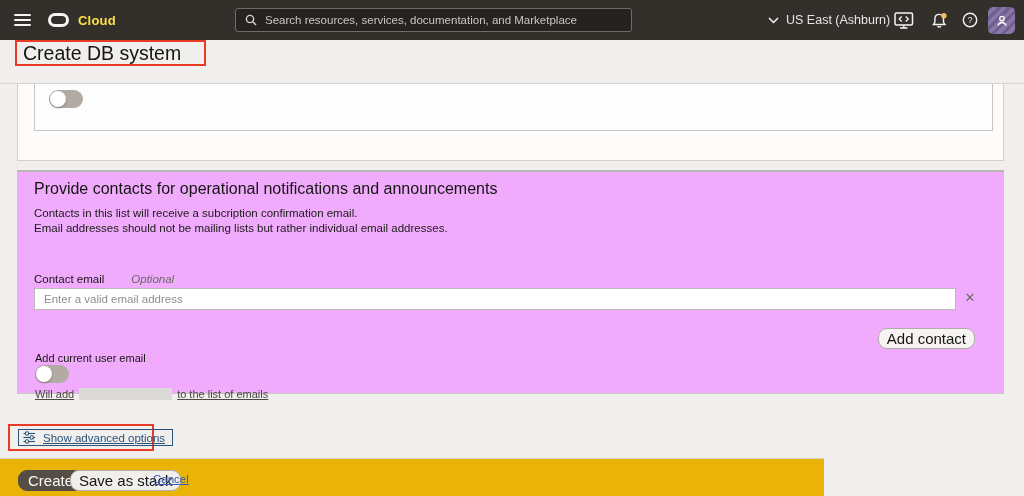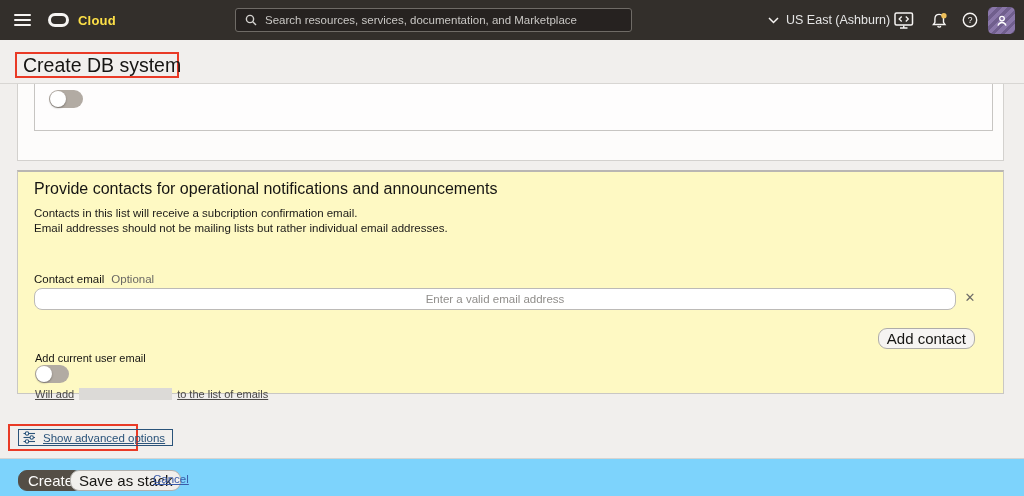--- a/index.html
+++ b/index.html
@@ -19,53 +19,53 @@
   .tb-chevron { position:absolute; left:768px; top:17px; }
   .region { position:absolute; left:786px; top:13px; font-size:12.5px; color:#e5e5e5; cursor:pointer; }
   .tb-icon { position:absolute; top:12px; cursor:pointer; }
   .avatar { position:absolute; left:988px; top:7px; width:27px; height:27px; border-radius:5px; cursor:pointer;
             background:#8a77a9;
             background-image:repeating-linear-gradient(135deg, rgba(45,32,70,.28) 0 3px, rgba(45,32,70,0) 3px 7px);
             display:flex; align-items:center; justify-content:center; }
 
   
   .title-bar { position:absolute; left:0; top:40px; width:1024px; height:44px; background:#f1efed; border-bottom:1px solid #d8d6d3; }
-  .red-box-title { position:absolute; left:15px; top:12px; width:164px; height:26px; border:2px solid #e93a26; display:flex; align-items:center; padding-left:6px; }
+  .red-box-title { position:absolute; left:15px; top:0; width:191px; height:26px; border:2px solid #e93a26; display:flex; align-items:center; padding-left:6px; }
   .page-title { font-size:19.5px; font-weight:400; color:#161513; white-space:nowrap; }
 
   
   .panel1 { position:absolute; left:17px; top:84px; width:987px; height:77px; background:#fdfcfb; border:1px solid #d3d1ce; border-top:none; }
   .inner-card { position:absolute; left:16px; top:0; width:959px; height:47px; background:#fefdfd; border:1px solid #c7c5c2; border-top:none; }
   .toggle { width:34px; height:18px; background:#b2aba3; border-radius:9px; position:relative; cursor:pointer; }
   .toggle::after { content:""; position:absolute; left:1px; top:1px; width:16px; height:16px; background:#fff; border-radius:50%; box-shadow:0 1px 2px rgba(0,0,0,.35); }
   .toggle1 { position:absolute; left:14px; top:6px; }
 
-  .panel2 { position:absolute; left:17px; top:170px; width:987px; height:224px; background:#fef9c3; border:1px solid #c9c7c4; border-top:2px solid #b9b6b3; }
+  .panel2 { position:absolute; left:17px; top:170px; width:987px; height:224px; background:#f0abfc; border:1px solid #c9c7c4; border-top:2px solid #b9b6b3; }
   .sec-heading { position:absolute; left:16px; top:8px; font-size:16px; font-weight:400; color:#161513; }
   .sec-desc { position:absolute; left:16px; top:34px; font-size:11.5px; line-height:15px; color:#1b1a18; }
   .field-label-row { position:absolute; left:16px; top:101px; font-size:11.5px; color:#161513; }
-  .optional { color:#6a6864; margin-left:7px; }
-  .email-input { position:absolute; left:16px; top:116px; width:922px; height:22px; background:#fff; border:1px solid #bcbab7; border-radius:8px; padding:0 9px; font-size:11.5px; color:#161513; font-family:inherit; outline:none;text-align:center; }
+  .optional { font-style:italic; color:#6a6864; margin-left:27px; }
+  .email-input { position:absolute; left:16px; top:116px; width:922px; height:22px; background:#fff; border:1px solid #bcbab7; border-radius:0; padding:0 9px; font-size:11.5px; color:#161513; font-family:inherit; outline:none; }
   .email-input::placeholder { color:#908e8b; opacity:1; }
   .clear-x { position:absolute; left:944px; top:118px; width:16px; height:16px; color:#6e6c68; font-size:13px; line-height:16px; text-align:center; cursor:pointer; }
   .clear-x::before { content:"\2715"; }
   .btn { display:inline-flex; align-items:center; border-radius:9px; font-size:15px; font-family:inherit; cursor:pointer; }
   .add-contact { position:absolute; right:28px; top:156px; height:21px; padding:0 8px; background:#f6f4f2; border:1px solid #aeaca9; color:#161513; }
   .user-email-label { position:absolute; left:17px; top:180px; font-size:11px; color:#161513; }
   .toggle2 { position:absolute; left:17px; top:193px; }
   .will-add { position:absolute; left:17px; top:216px; display:flex; align-items:center; gap:5px; font-size:11px; color:#4a4845;text-decoration:underline; }
   .redacted { display:inline-block; width:93px; height:12px; background:#dcdad7; }
 
   
-  .adv-redbox { position:absolute; left:8px; top:424px; width:130px; height:27px; border:2px solid #e93a26; }
+  .adv-redbox { position:absolute; left:8px; top:424px; width:146px; height:27px; border:2px solid #e93a26; }
   .adv-ring { position:absolute; left:8px; top:3px; height:17px; display:inline-flex; align-items:center; gap:7px; border:1px solid #2a537a; padding:0 7px 0 4px; cursor:pointer; background:transparent; }
   .adv-link { font-size:11.5px; color:#2a537a; text-decoration:underline; white-space:nowrap; }
 
   
-  .footer { position:absolute; left:0; top:458px; width:1024px; height:38px; background:#7dd3fc; border-top:1px solid #d6d4d1; }
+  .footer { position:absolute; left:0; top:458px; width:824px; height:38px; background:#eab308; border-top:1px solid #d6d4d1; }
   .btn-create { position:absolute; left:18px; top:11px; height:21px; padding:0 9px; background:#544e46; border:1px solid #544e46; color:#fdfcfb; }
   .btn-stack { position:absolute; left:70px; top:11px; height:21px; padding:0 8px; background:#f1efec; border:1px solid #b2b0ad; color:#161513; }
   .cancel-link { position:absolute; left:153px; top:14px; font-size:11.5px; color:#3a5ba9; text-decoration:underline; cursor:pointer; }
 </style>
 </head>
 <body>
 
 <div class="screen">
 
   <header class="topbar">

